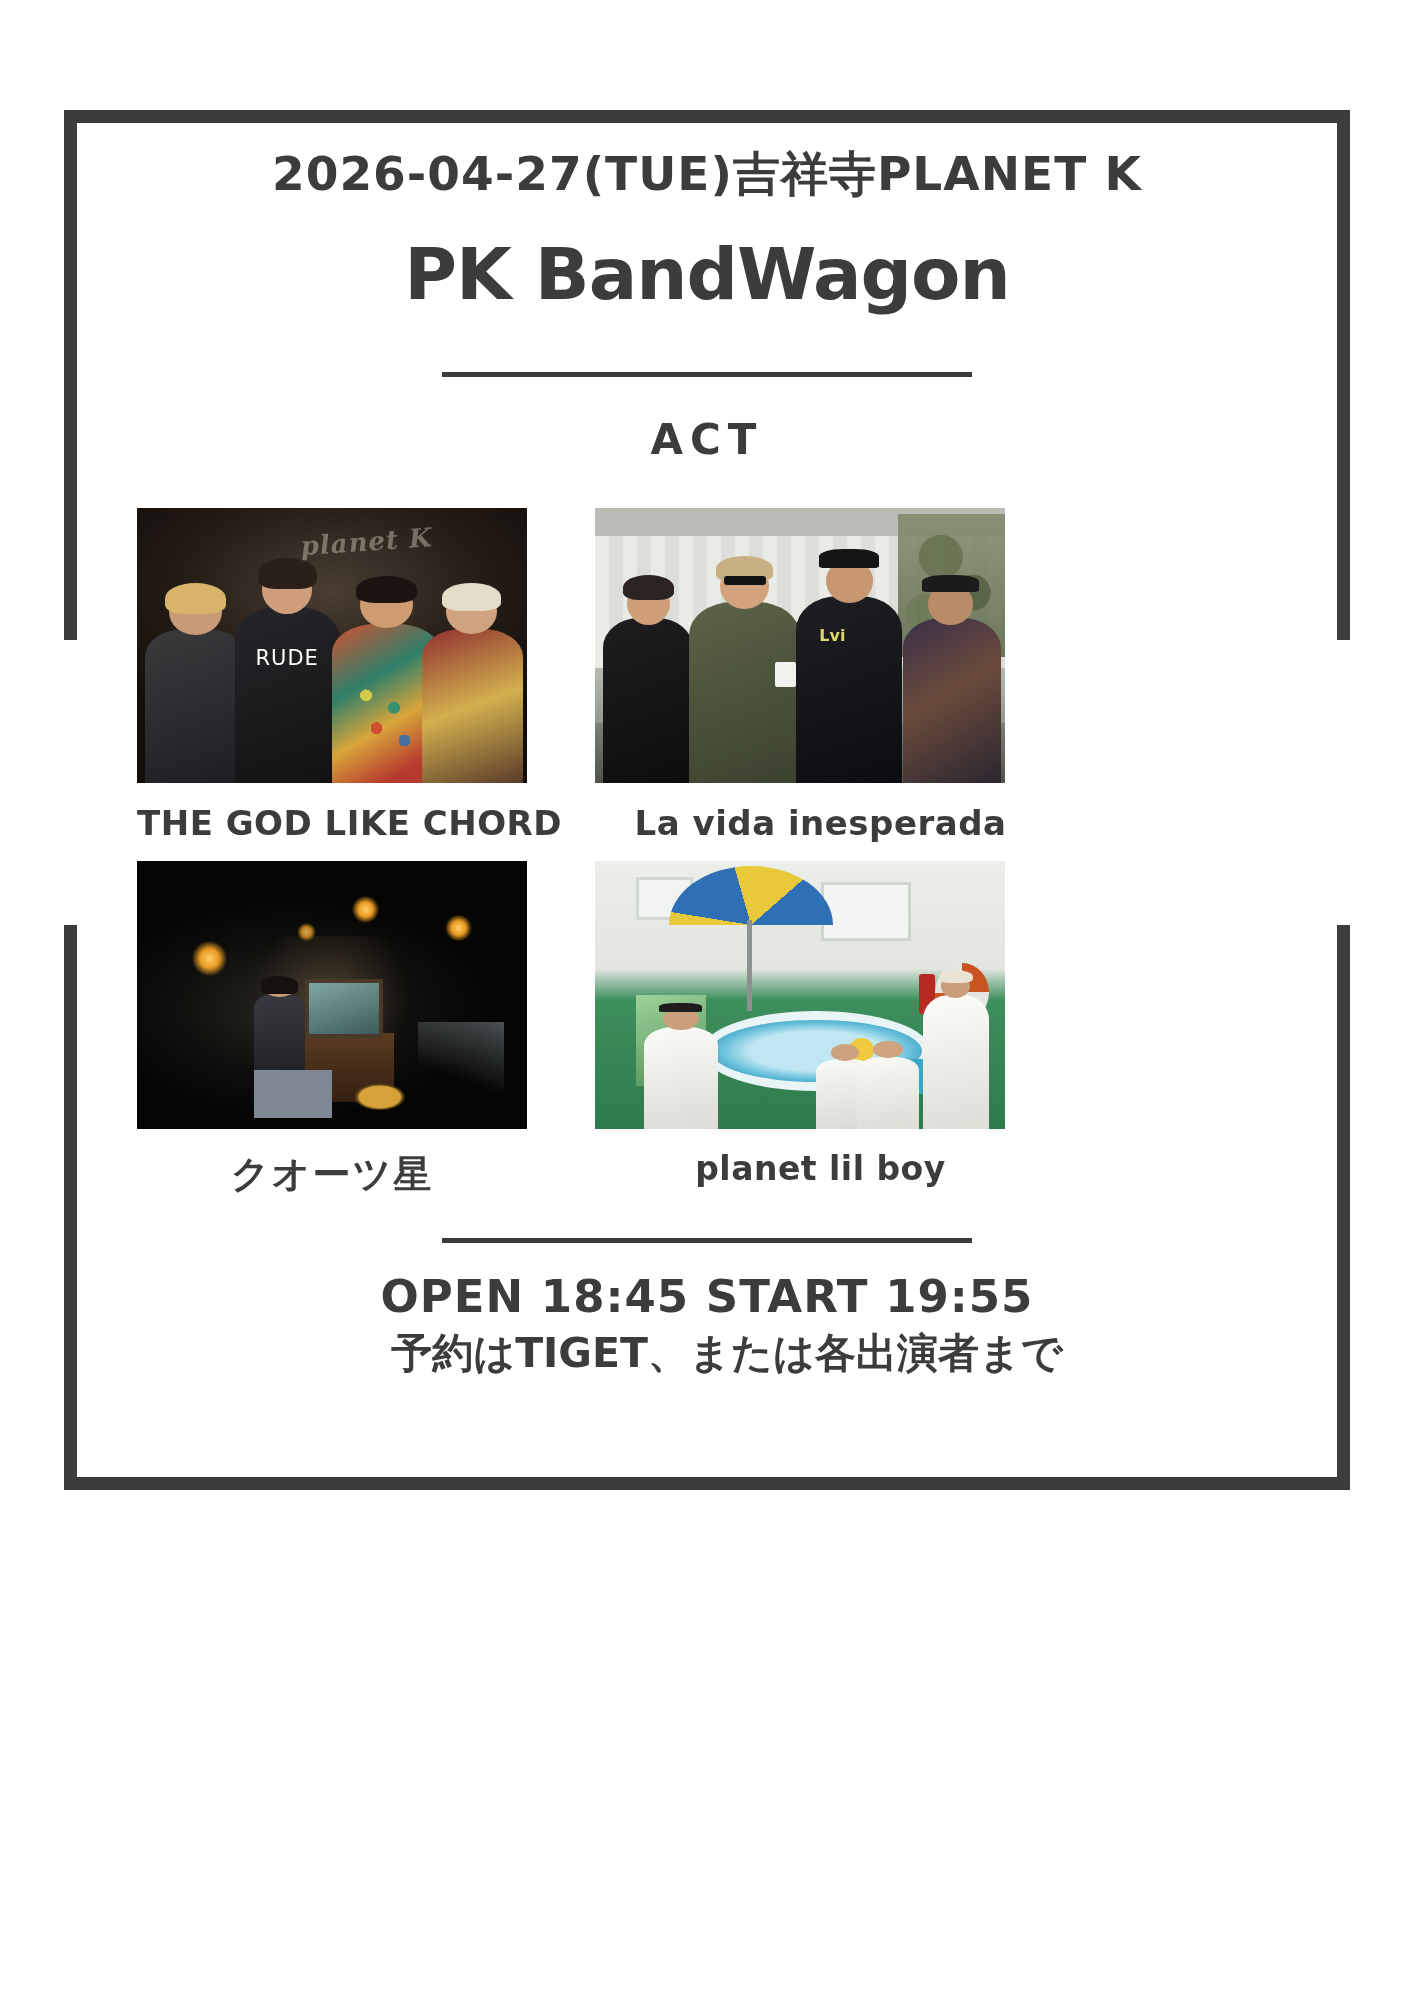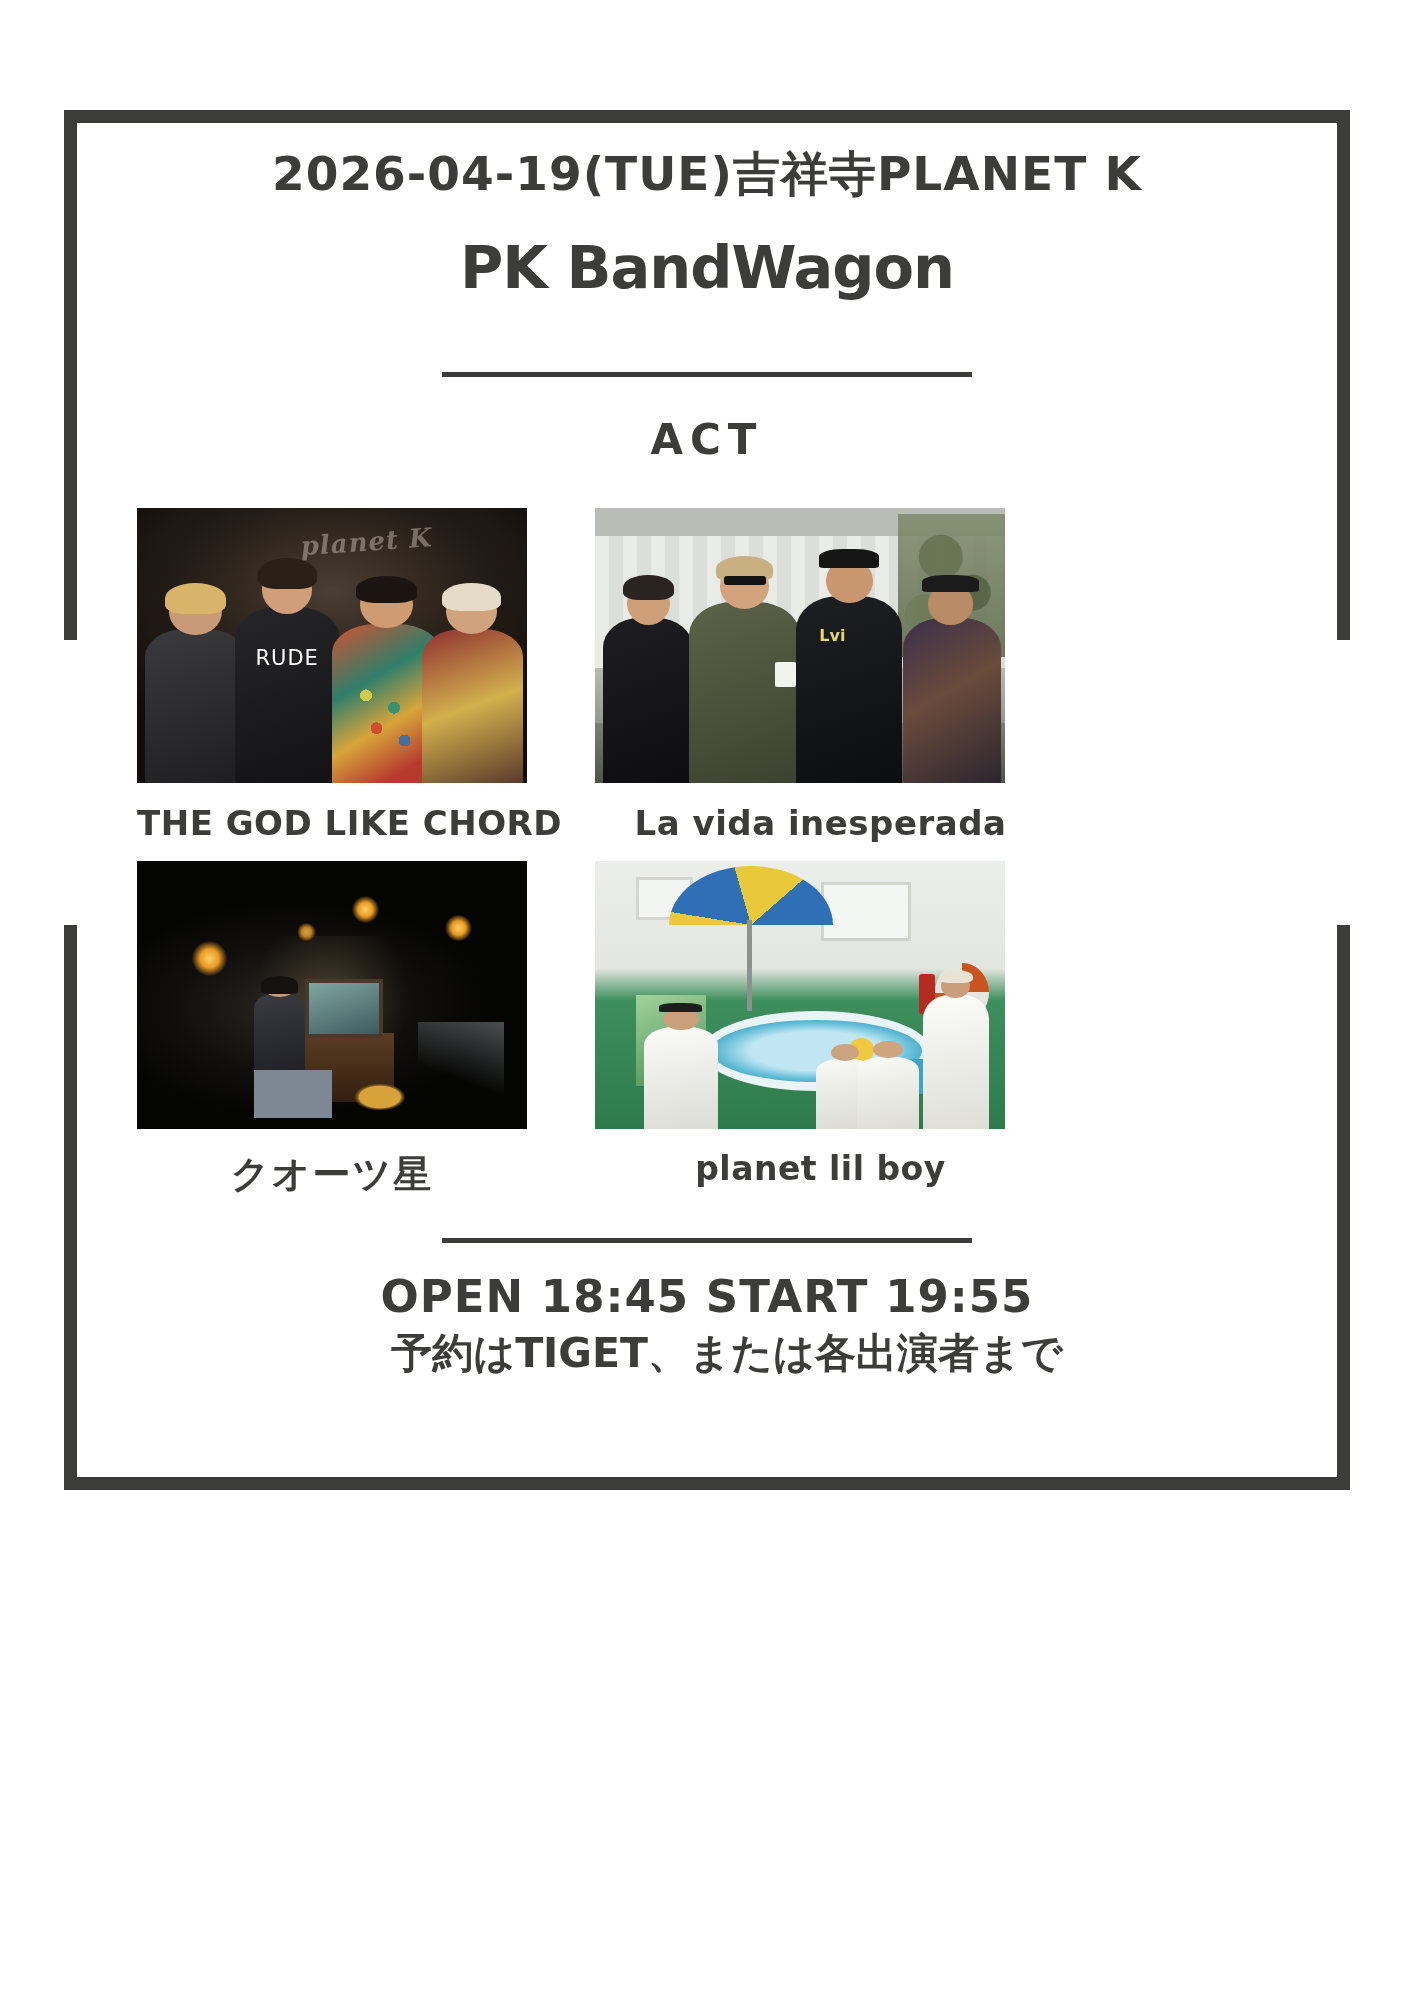--- a/index.html
+++ b/index.html
@@ -42,21 +42,21 @@
     font-size: 47px;
     font-weight: 700;
     letter-spacing: 1px;
     color: #3c3c3a;
     white-space: nowrap;
   }
   .main-title {
     position: absolute;
     left: 0; right: 0; top: 238px;
     text-align: center;
-    font-size: 59px;
+    font-size: 72px;
     line-height: 1.0;
     font-weight: 800;
     letter-spacing: -1px;
     color: #3c3c3a;
   }
   .divider {
     position: absolute;
     background: #3c3c3a;
     height: 5px;
     left: 50%;
@@ -252,21 +252,21 @@
 </style>
 </head>
 <body>
 
 <div class="flyer">
 
   <div class="frame-outer"></div>
   <div class="notch left n1"></div>
   <div class="notch right n1"></div>
 
-  <div class="date-line">2026-04-19(TUE)吉祥寺PLANET K</div>
+  <div class="date-line">2026-04-27(TUE)吉祥寺PLANET K</div>
   <div class="main-title">PK BandWagon</div>
   <div class="divider top"></div>
   <div class="act-label">ACT</div>
 
   <div class="acts">
 
     <div class="act-cell">
       <div class="photo p1">
         <div class="scene">
           <div class="wall-txt">planet K</div>

